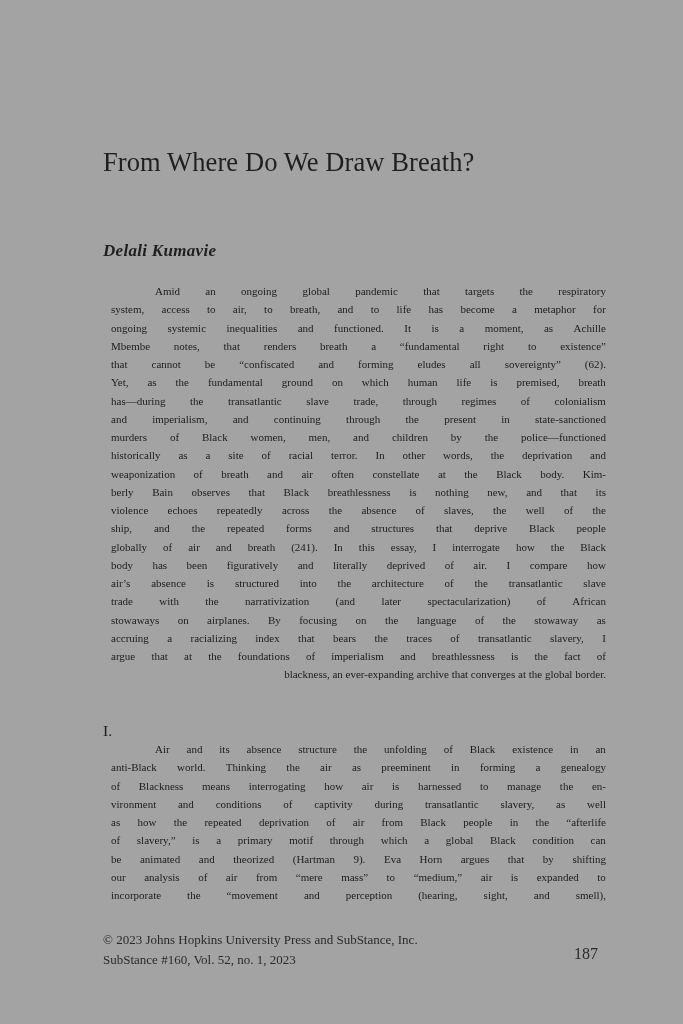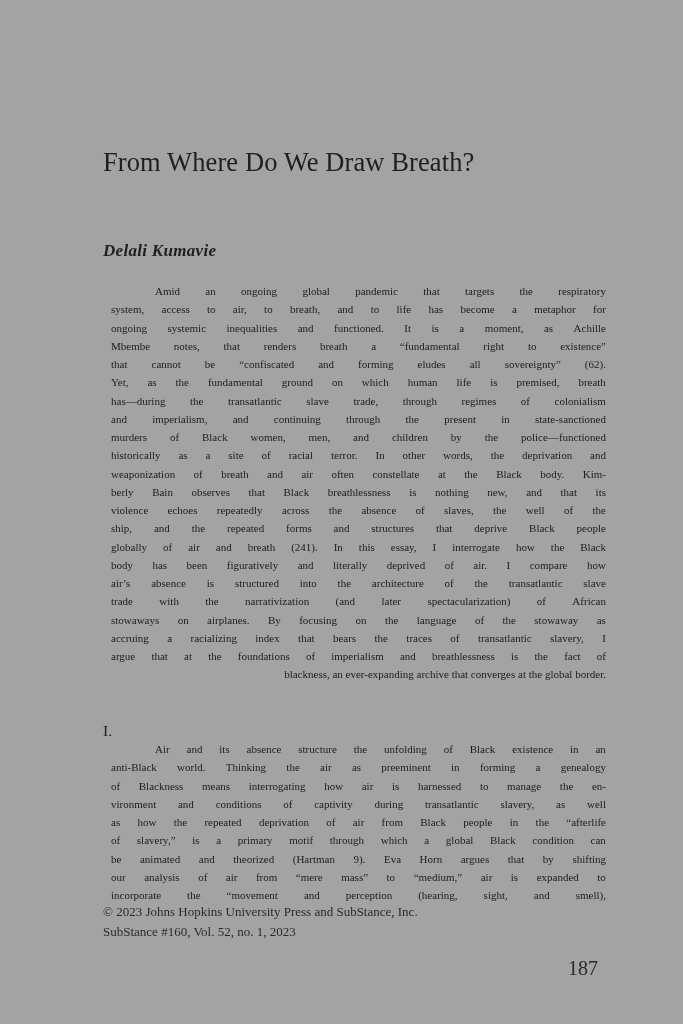--- a/index.html
+++ b/index.html
@@ -65,41 +65,40 @@
     left: 103px;
     top: 722px;
     font-size: 15.6px;
     line-height: 18.25px;
     color: #1c1c1c;
   }
   #para2 { top: 740px; }
   .footer {
     position: absolute;
     left: 103px;
-    top: 903px;
+    top: 931px;
     width: 495px;
     color: #2a2a2a;
   }
   .footer .copyright {
     font-size: 13px;
     line-height: 18px;
     display: block;
   }
   .footer .journal {
     font-size: 13px;
     line-height: 20px;
     display: block;
     margin-top: 1px;
   }
   .footer .page-number {
     position: absolute;
     right: 0;
     top: 14px;
-    font-size: 20px;
-    margin-top: 40px;
+    font-size: 16px;
   }
   
   .jl {
     display: flex;
     justify-content: space-between;
     white-space: nowrap;
     height: 18.25px;
   }
 </style>
 </head>

